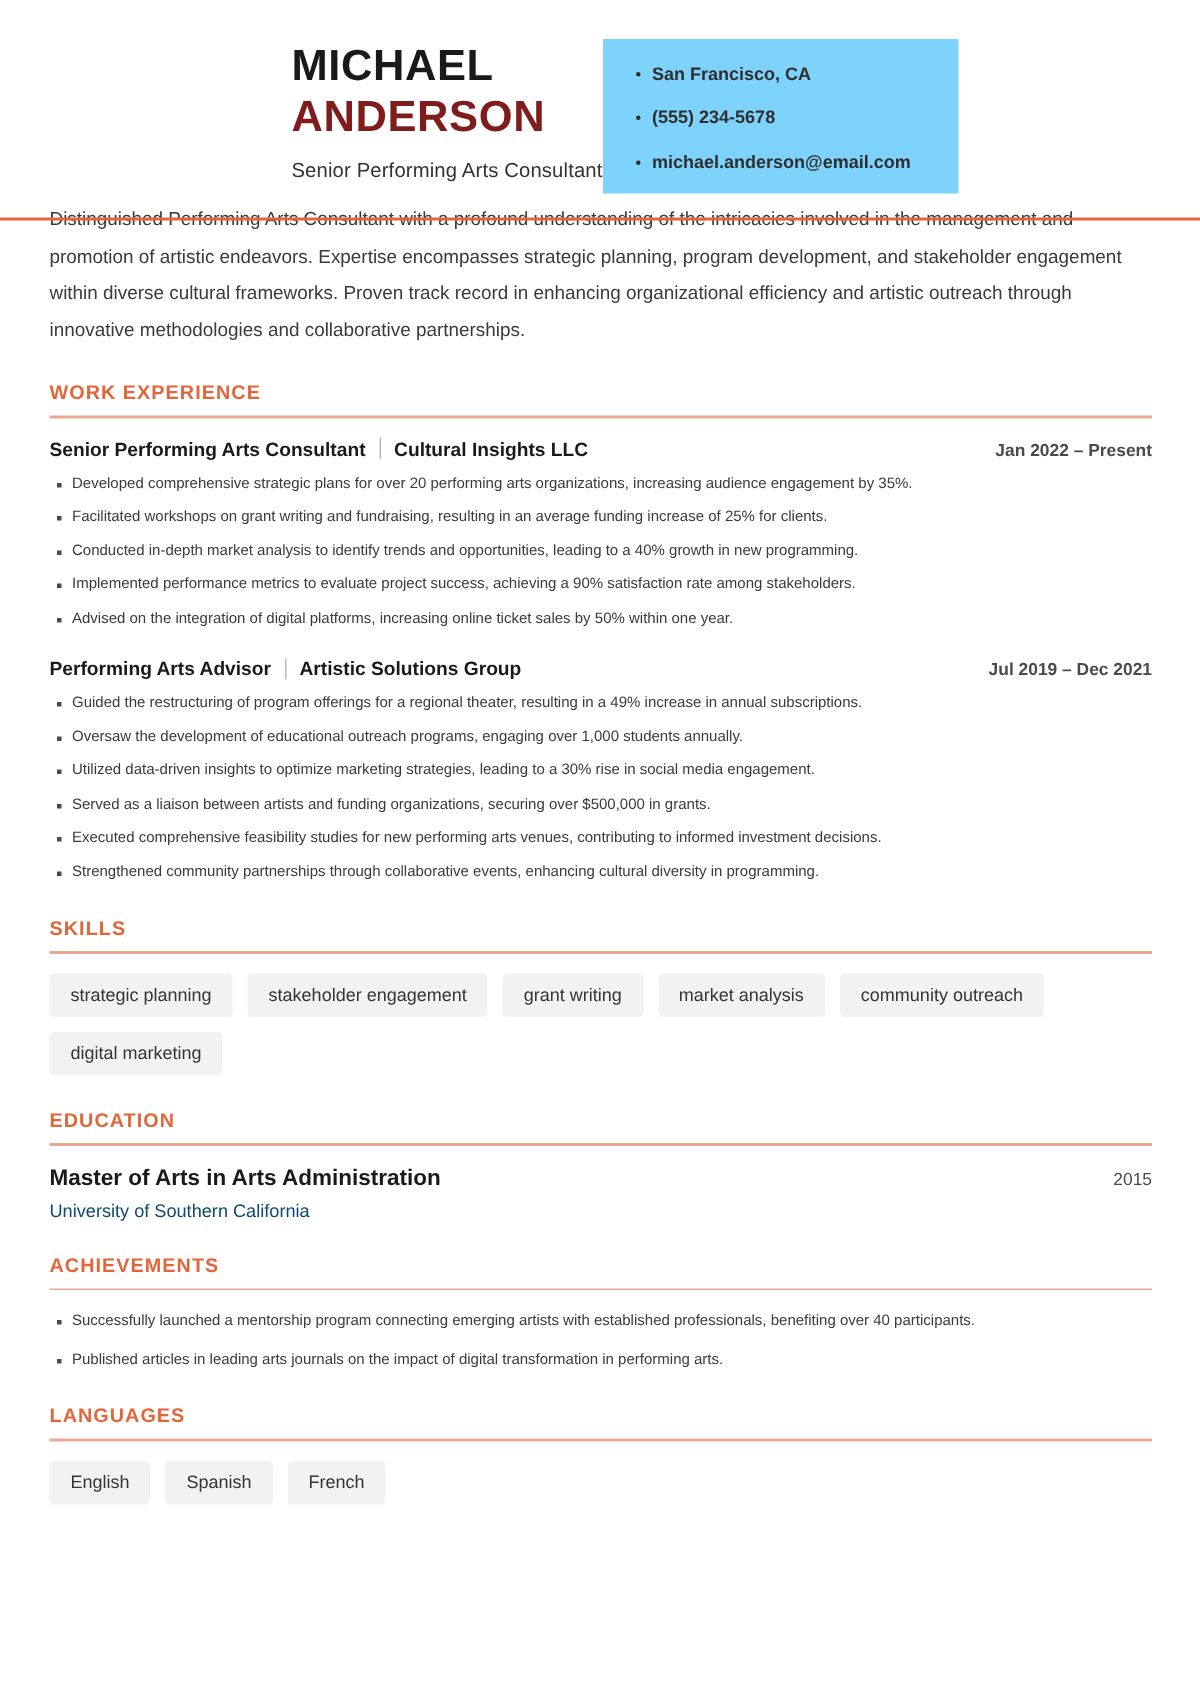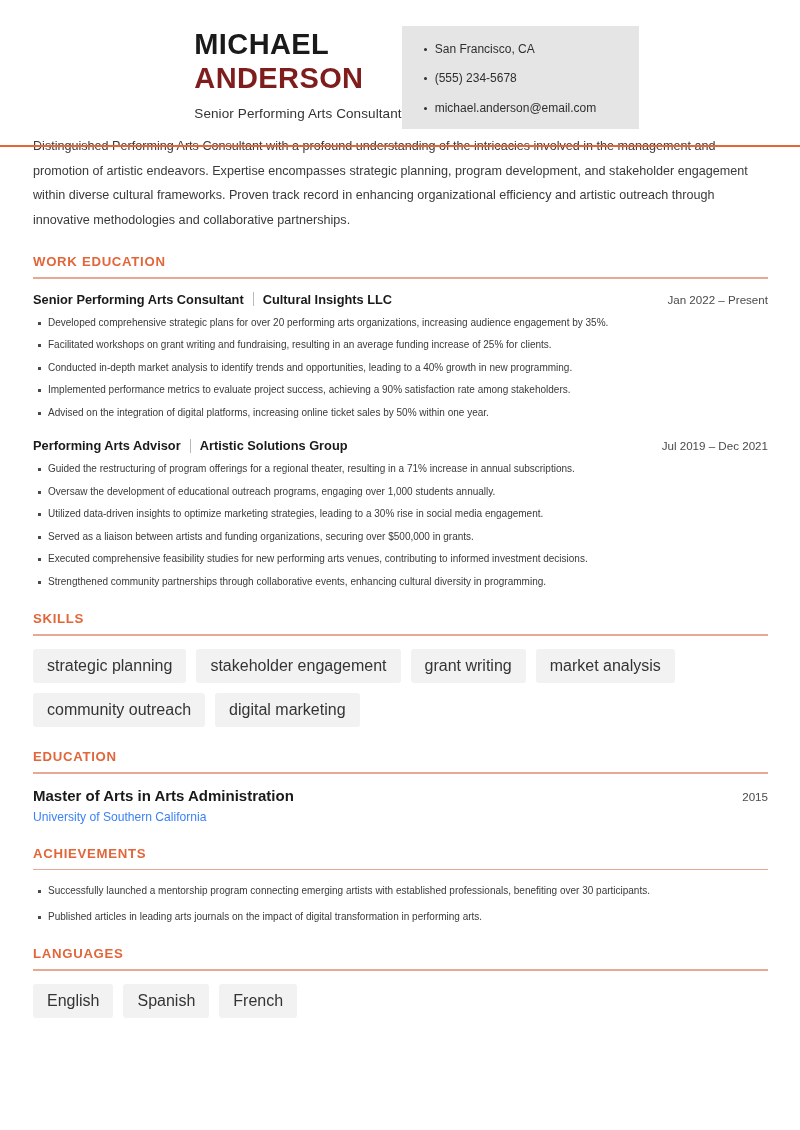--- a/index.html
+++ b/index.html
@@ -49,25 +49,26 @@
   .name-first { color: #1a1a1a; }
   .name-last  { color: #7f1d1d; }
   .job-title {
     margin-top: 11px;
     font-size: 13.5px;
     color: #333333;
     font-weight: normal;
     letter-spacing: 0.1px;
   }
   .contact-box {
-    background: #e5e5e5;
+    background: #7dd3fc;
     width: 237px;
     box-sizing: border-box;
     padding: 16px 0 14px 22px;
     margin-top: 0px;
+    font-weight: bold;
   }
   .contact-item {
     display: flex;
     align-items: flex-start;
     font-size: 12px;
     color: #2f2f2f;
     line-height: 1.2;
     margin-bottom: 15px;
     white-space: nowrap;
   }
@@ -139,21 +140,21 @@
     height: 14px;
     background: #b9b9b9;
     margin: 0 9px;
     position: relative;
     top: 0px;
   }
   .entry-date {
     font-size: 11.6px;
     color: #4a4a4a;
     white-space: nowrap;
-    font-weight: normal;
+    font-weight: bold;
     margin-left: 27px;
   }
 
   ul.bullets {
     list-style: none;
     margin: 8px 0 0 0;
     padding: 0;
   }
   ul.bullets li {
     position: relative;
@@ -178,21 +179,21 @@
   .pill-row {
     display: flex;
     flex-wrap: wrap;
     gap: 10px;
     margin-top: 2px;
   }
   .pill {
     background: #f2f2f3;
     border-radius: 3px;
     padding: 7px 14px 8px 14px;
-    font-size: 16px;
+    font-size: 12px;
     color: #343434;
     line-height: 1.2;
     white-space: nowrap;
   }
 
   
   .edu-head {
     display: flex;
     justify-content: space-between;
     align-items: baseline;
@@ -201,21 +202,21 @@
     font-size: 15px;
     font-weight: bold;
     color: #1a1a1a;
   }
   .edu-year {
     font-size: 11.6px;
     color: #4a4a4a;
   }
   .edu-school {
     font-size: 12.1px;
-    color: #3b82f6;
+    color: #0c4a6e;
     margin-top: 6px;
   }
 
   .section-achievements ul.bullets li { margin-bottom: 10px; }
   .section-achievements ul.bullets li:last-child { margin-bottom: 4px; }
 </style>
 </head>
 <body>
 
 <div class="page">
@@ -246,21 +247,21 @@
       </div>
     </div>
     <div class="header-rule"></div>
   </div>
 
   <div class="content">
 
     <div class="summary">Distinguished Performing Arts Consultant with a profound understanding of the intricacies involved in the management and promotion of artistic endeavors. Expertise encompasses strategic planning, program development, and stakeholder engagement within diverse cultural frameworks. Proven track record in enhancing organizational efficiency and artistic outreach through innovative methodologies and collaborative partnerships.</div>
 
     <div class="section">
-      <div class="section-title">WORK EDUCATION</div>
+      <div class="section-title">WORK EXPERIENCE</div>
       <div class="section-rule"></div>
 
       <div class="entry">
         <div class="entry-head">
           <div class="entry-heading">
             <span>Senior Performing Arts Consultant</span>
             <span class="entry-sep"></span>
             <span>Cultural Insights LLC</span>
           </div>
           <div class="entry-date">Jan 2022 – Present</div>
@@ -277,21 +278,21 @@
       <div class="entry">
         <div class="entry-head">
           <div class="entry-heading">
             <span>Performing Arts Advisor</span>
             <span class="entry-sep"></span>
             <span>Artistic Solutions Group</span>
           </div>
           <div class="entry-date">Jul 2019 – Dec 2021</div>
         </div>
         <ul class="bullets">
-          <li>Guided the restructuring of program offerings for a regional theater, resulting in a 71% increase in annual subscriptions.</li>
+          <li>Guided the restructuring of program offerings for a regional theater, resulting in a 49% increase in annual subscriptions.</li>
           <li>Oversaw the development of educational outreach programs, engaging over 1,000 students annually.</li>
           <li>Utilized data-driven insights to optimize marketing strategies, leading to a 30% rise in social media engagement.</li>
           <li>Served as a liaison between artists and funding organizations, securing over $500,000 in grants.</li>
           <li>Executed comprehensive feasibility studies for new performing arts venues, contributing to informed investment decisions.</li>
           <li>Strengthened community partnerships through collaborative events, enhancing cultural diversity in programming.</li>
         </ul>
       </div>
     </div>
 
     <div class="section">
@@ -316,21 +317,21 @@
           <div class="edu-year">2015</div>
         </div>
         <div class="edu-school">University of Southern California</div>
       </div>
     </div>
 
     <div class="section section-achievements">
       <div class="section-title">ACHIEVEMENTS</div>
       <div class="section-rule"></div>
       <ul class="bullets">
-        <li>Successfully launched a mentorship program connecting emerging artists with established professionals, benefiting over 30 participants.</li>
+        <li>Successfully launched a mentorship program connecting emerging artists with established professionals, benefiting over 40 participants.</li>
         <li>Published articles in leading arts journals on the impact of digital transformation in performing arts.</li>
       </ul>
     </div>
 
     <div class="section">
       <div class="section-title">LANGUAGES</div>
       <div class="section-rule"></div>
       <div class="pill-row">
         <span class="pill">English</span>
         <span class="pill">Spanish</span>

